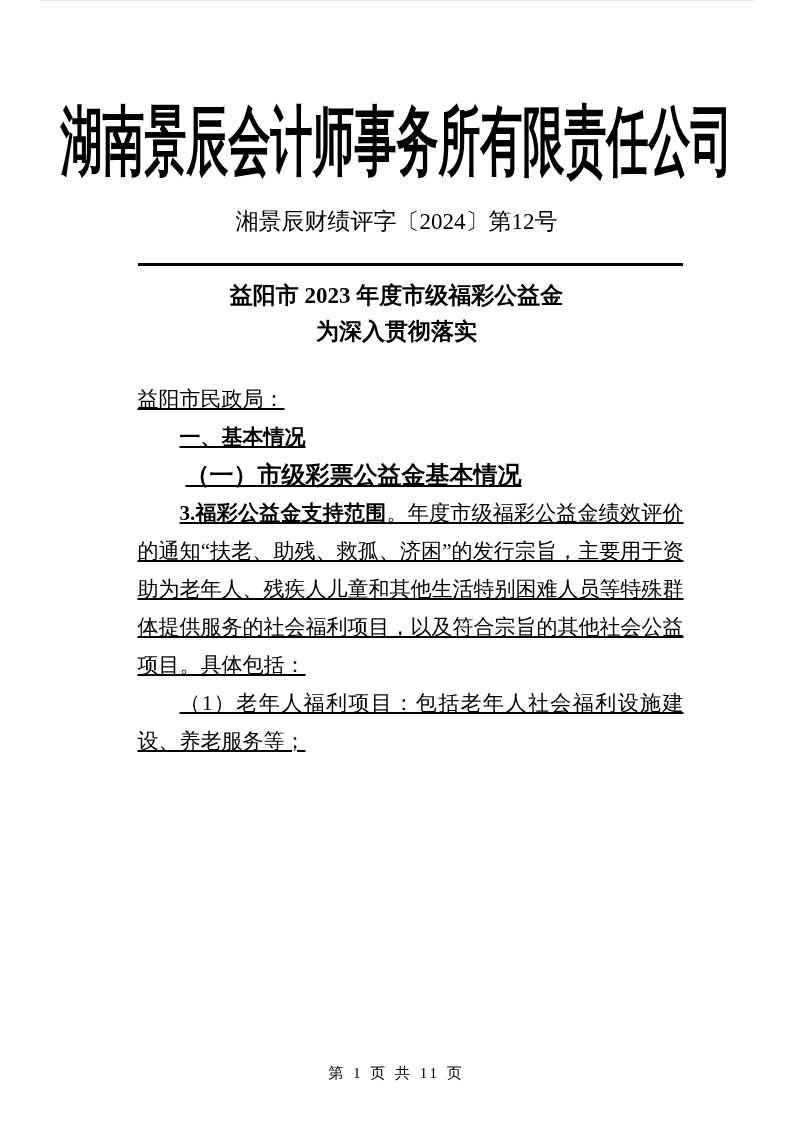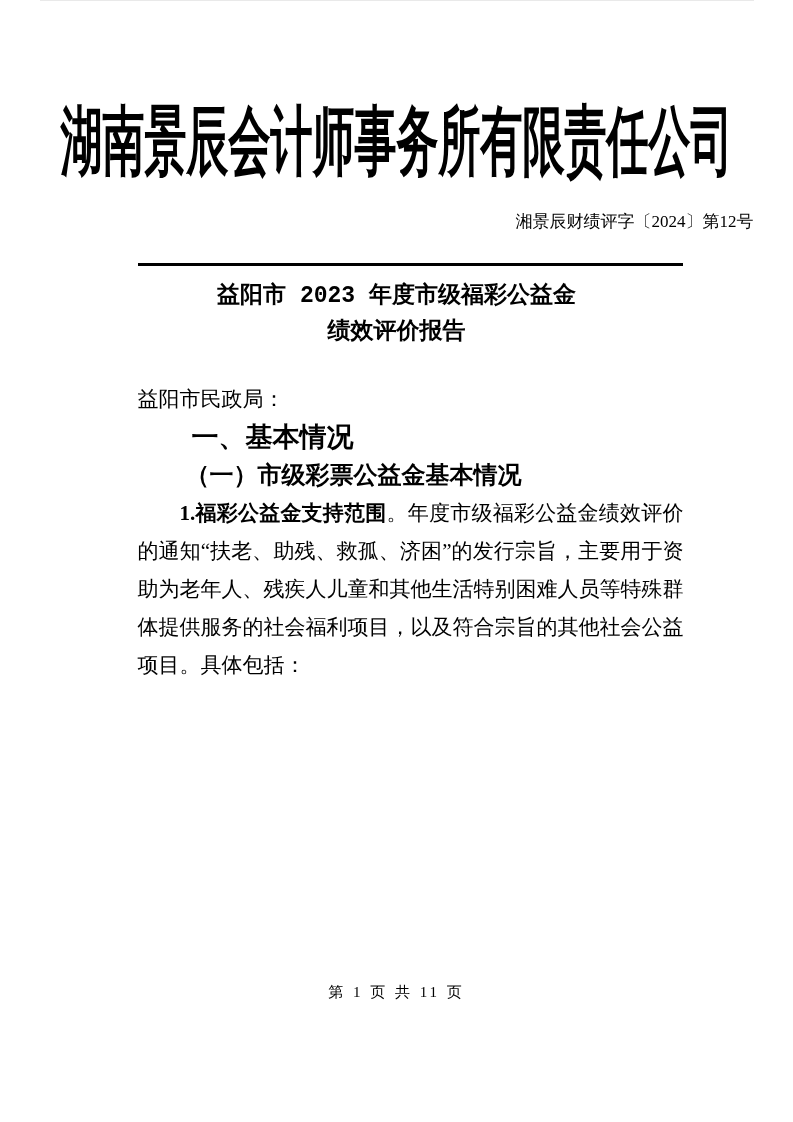--- a/index.html
+++ b/index.html
@@ -29,96 +29,98 @@
     letter-spacing: 0px;
     transform: scaleY(1.8);
     transform-origin: center center;
     white-space: nowrap;
     font-family: "Liberation Serif", "DejaVu Serif", serif;
   }
   .doc-number {
     margin-top: 20px;
     height: 30px;
     line-height: 30px;
-    text-align: right;
-    font-size: 17px;
+    text-align: center;
+    font-size: 23px;
     font-family: "Liberation Serif", "DejaVu Serif", serif;
   }
   .rule {
     margin: 26px 71px 0 98px;
     height: 3px;
     background: #000000;
   }
   .report-title {
     margin-top: 12px;
     text-align: center;
     font-size: 23px;
     font-weight: bold;
     line-height: 36px;
-    font-family: Liberation Mono, monospace;
+    font-family: Liberation Serif, serif;
   }
   .body-text {
     margin: 30px 70px 4px 98px;
     font-size: 21px;
     line-height: 38px;
     text-align: justify;
+    text-decoration: underline;
   }
   .body-text p {
     margin: 0;
     padding: 0;
   }
   .indent {
     text-indent: 2em;
   }
   .heading-hei {
     font-weight: bold;
     font-family: "Liberation Sans", "DejaVu Sans", sans-serif;
-    font-size: 27px;
+    font-size: 21px;
   }
   .heading-kai {
     font-weight: bold;
     font-size: 24px;
   }
   .bold-lead {
     font-weight: bold;
   }
   .page-footer {
     position: absolute;
     left: 0;
     right: 0;
-    top: 982px;
+    top: 1063px;
     text-align: center;
     font-size: 15px;
     letter-spacing: 3px;
     font-family: "Liberation Serif", "DejaVu Serif", serif;
   }
 </style>
 </head>
 <body>
 
 <div class="page">
 
   <div class="letterhead">湖南景辰会计师事务所有限责任公司</div>
 
   <div class="doc-number">湘景辰财绩评字〔2024〕第12号</div>
 
   <div class="rule"></div>
 
   <div class="report-title">
     <div>益阳市 2023 年度市级福彩公益金</div>
-    <div>绩效评价报告</div>
+    <div>为深入贯彻落实</div>
   </div>
 
   <div class="body-text">
     <p>益阳市民政局：</p>
 
 
     <p class="indent heading-hei">一、基本情况</p>
 
     <p class="indent heading-kai">（一）市级彩票公益金基本情况</p>
 
-    <p class="indent"><span class="bold-lead">1.福彩公益金支持范围</span><span>。年度市级福彩公益金绩效评价的通知“扶老、助残、救孤、济困”的发行宗旨，主要用于资助为老年人、残疾人儿童和其他生活特别困难人员等特殊群体提供服务的社会福利项目，以及符合宗旨的其他社会公益项目。具体包括：</span></p>
+    <p class="indent"><span class="bold-lead">3.福彩公益金支持范围</span><span>。年度市级福彩公益金绩效评价的通知“扶老、助残、救孤、济困”的发行宗旨，主要用于资助为老年人、残疾人儿童和其他生活特别困难人员等特殊群体提供服务的社会福利项目，以及符合宗旨的其他社会公益项目。具体包括：</span></p>
 
+    <p class="indent">（1）老年人福利项目：包括老年人社会福利设施建设、养老服务等；</p>
   </div>
 
   <div class="page-footer">第 1 页 共 11 页</div>
 
 </div>
 
 </body></html>

